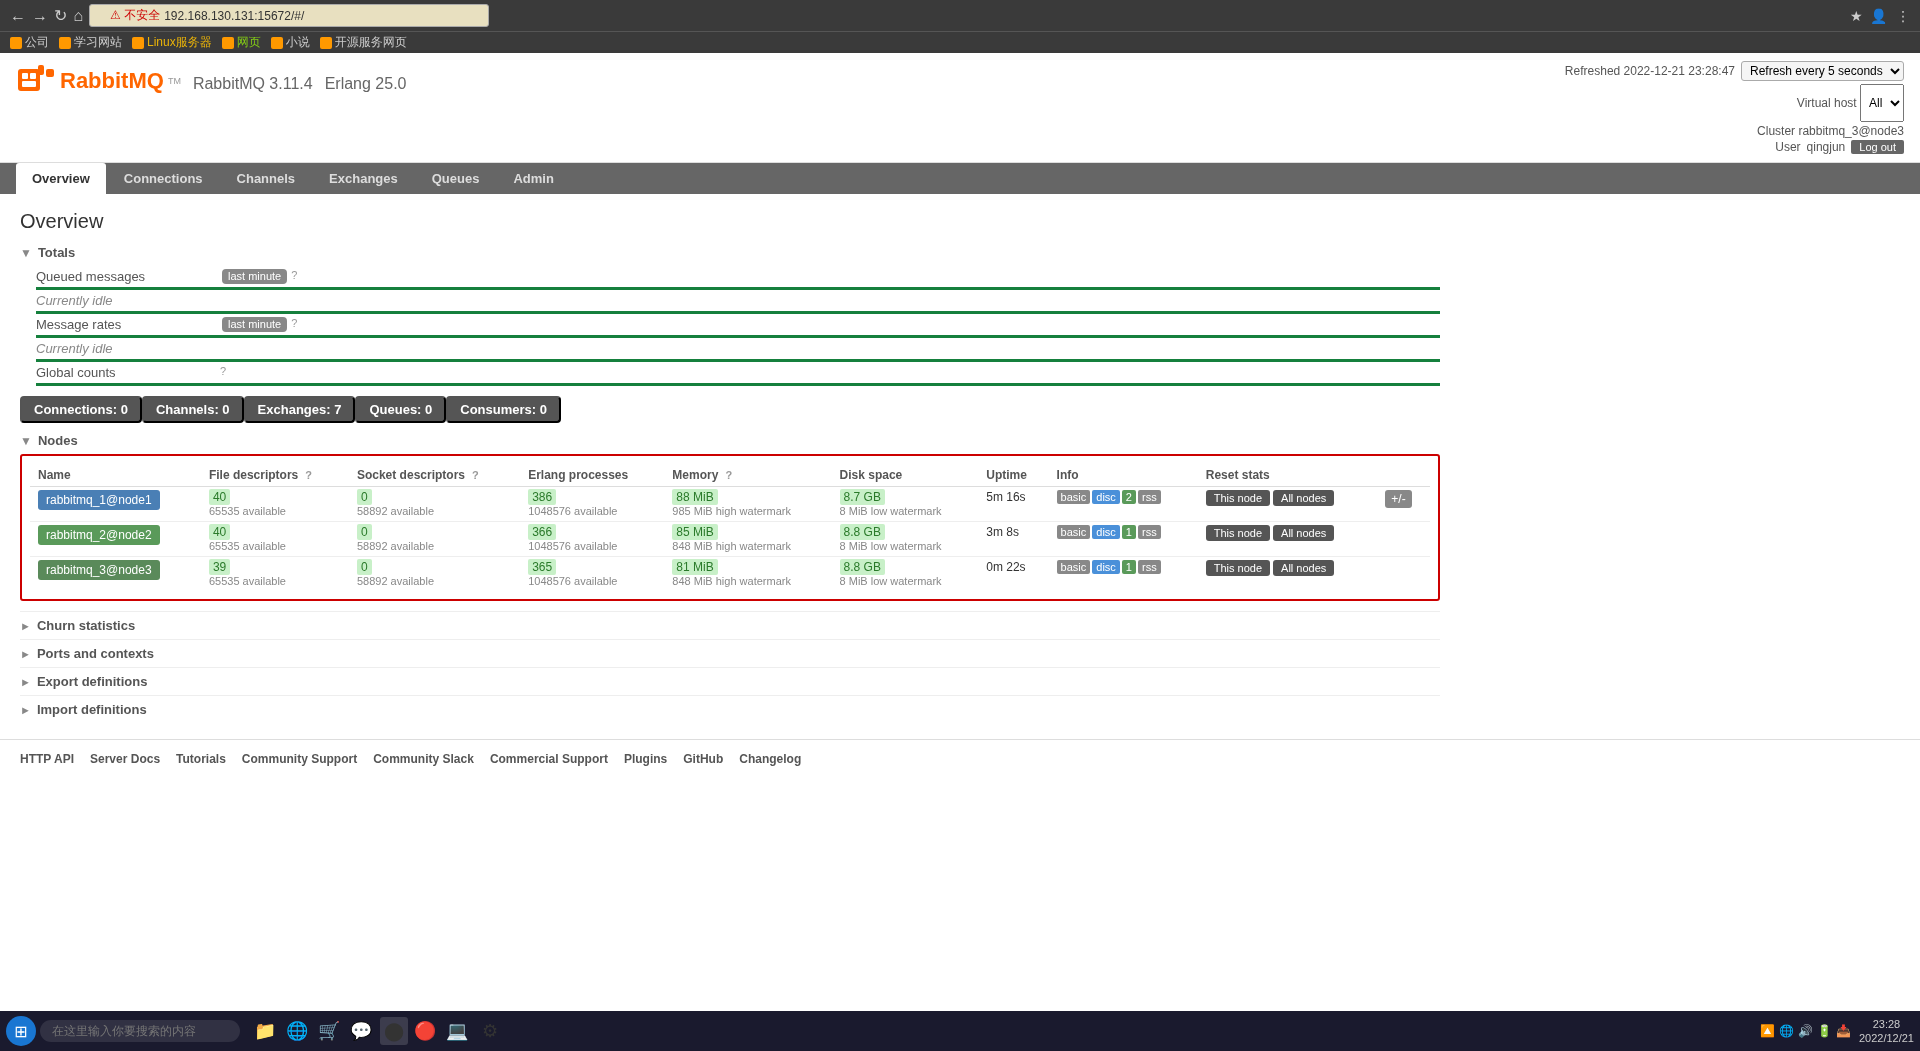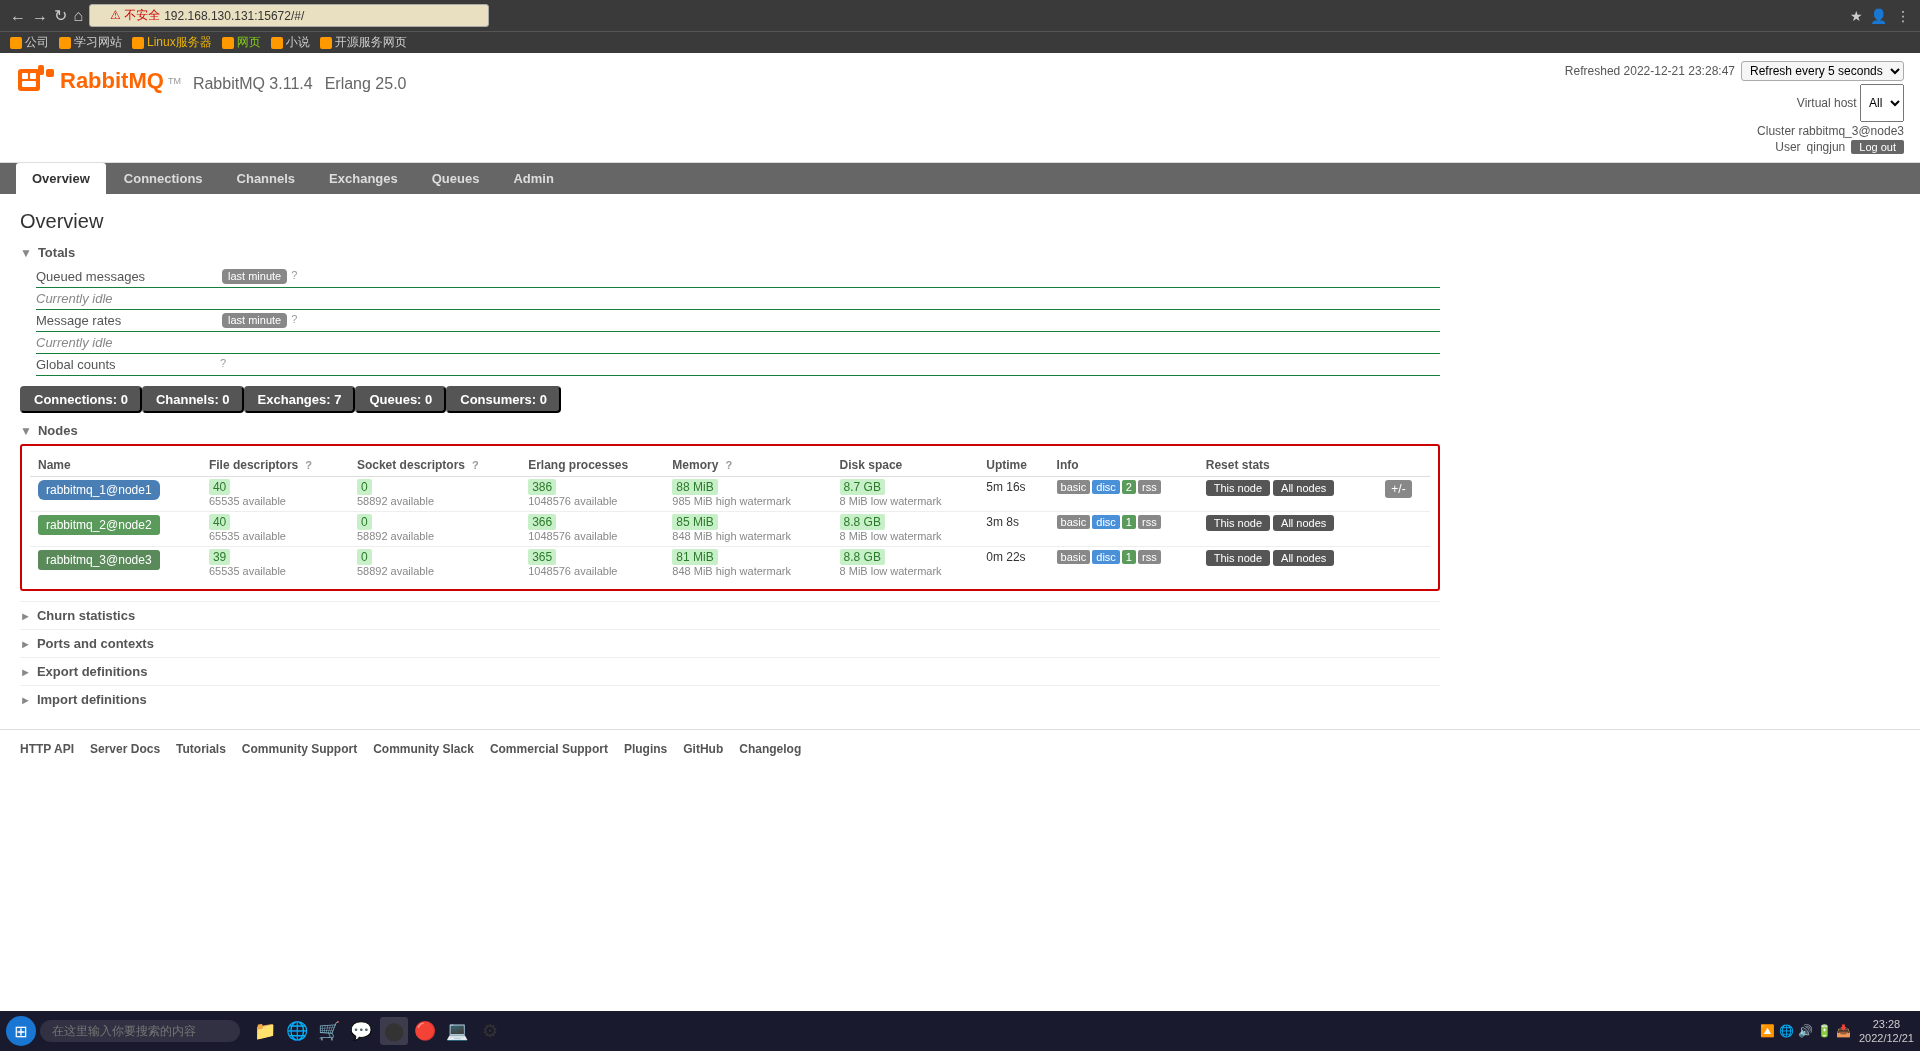--- a/index.html
+++ b/index.html
@@ -109,21 +109,21 @@
       font-size: 12px;
     }
     .section-title {
       font-size: 13px;
       font-weight: bold;
       color: #555;
     }
     .totals-row {
       display: flex;
       padding: 3px 0;
-      border-bottom: 1px solid #15803d;
+      border-bottom: 3px solid #15803d;
       font-size: 13px;
     }
     .totals-label {
       width: 180px;
       color: #555;
     }
     .totals-badge {
       background: #888;
       color: #fff;
       padding: 1px 6px;
@@ -507,21 +507,21 @@
               <th>Memory<span class="help-icon"> ?</span></th>
               <th>Disk space</th>
               <th>Uptime</th>
               <th>Info</th>
               <th>Reset stats</th>
               <th style="text-align: right;"></th>
             </tr>
         </thead>
         <tbody id="nodes-tbody">
         <tr>
-              <td><button class="node-name-btn node1" style="background: rgb(74, 127, 181); border-radius: 6px;">rabbitmq_1@node1</button></td>
+              <td><button class="node-name-btn node1" style="background: rgb(74, 127, 181);">rabbitmq_1@node1</button></td>
               <td><span class="green-value">40</span><br><span class="metric-sub">65535 available</span></td>
               <td><span class="green-value">0</span><br><span class="metric-sub">58892 available</span></td>
               <td><span class="green-value">386</span><br><span class="metric-sub">1048576 available</span></td>
               <td><span class="green-value">88 MiB</span><br><span class="metric-sub">985 MiB high watermark</span></td>
               <td><span class="green-value">8.7 GB</span><br><span class="metric-sub">8 MiB low watermark</span></td>
               <td>5m 16s</td>
               <td><span class="tag-basic">basic</span><span class="tag-disc">disc</span><span class="tag-num">2</span><span class="tag-rss">rss</span></td>
               <td><button class="this-node-btn">This node</button><button class="all-nodes-btn">All nodes</button></td>
               <td><button class="plus-minus-btn">+/-</button></td>
             </tr>

